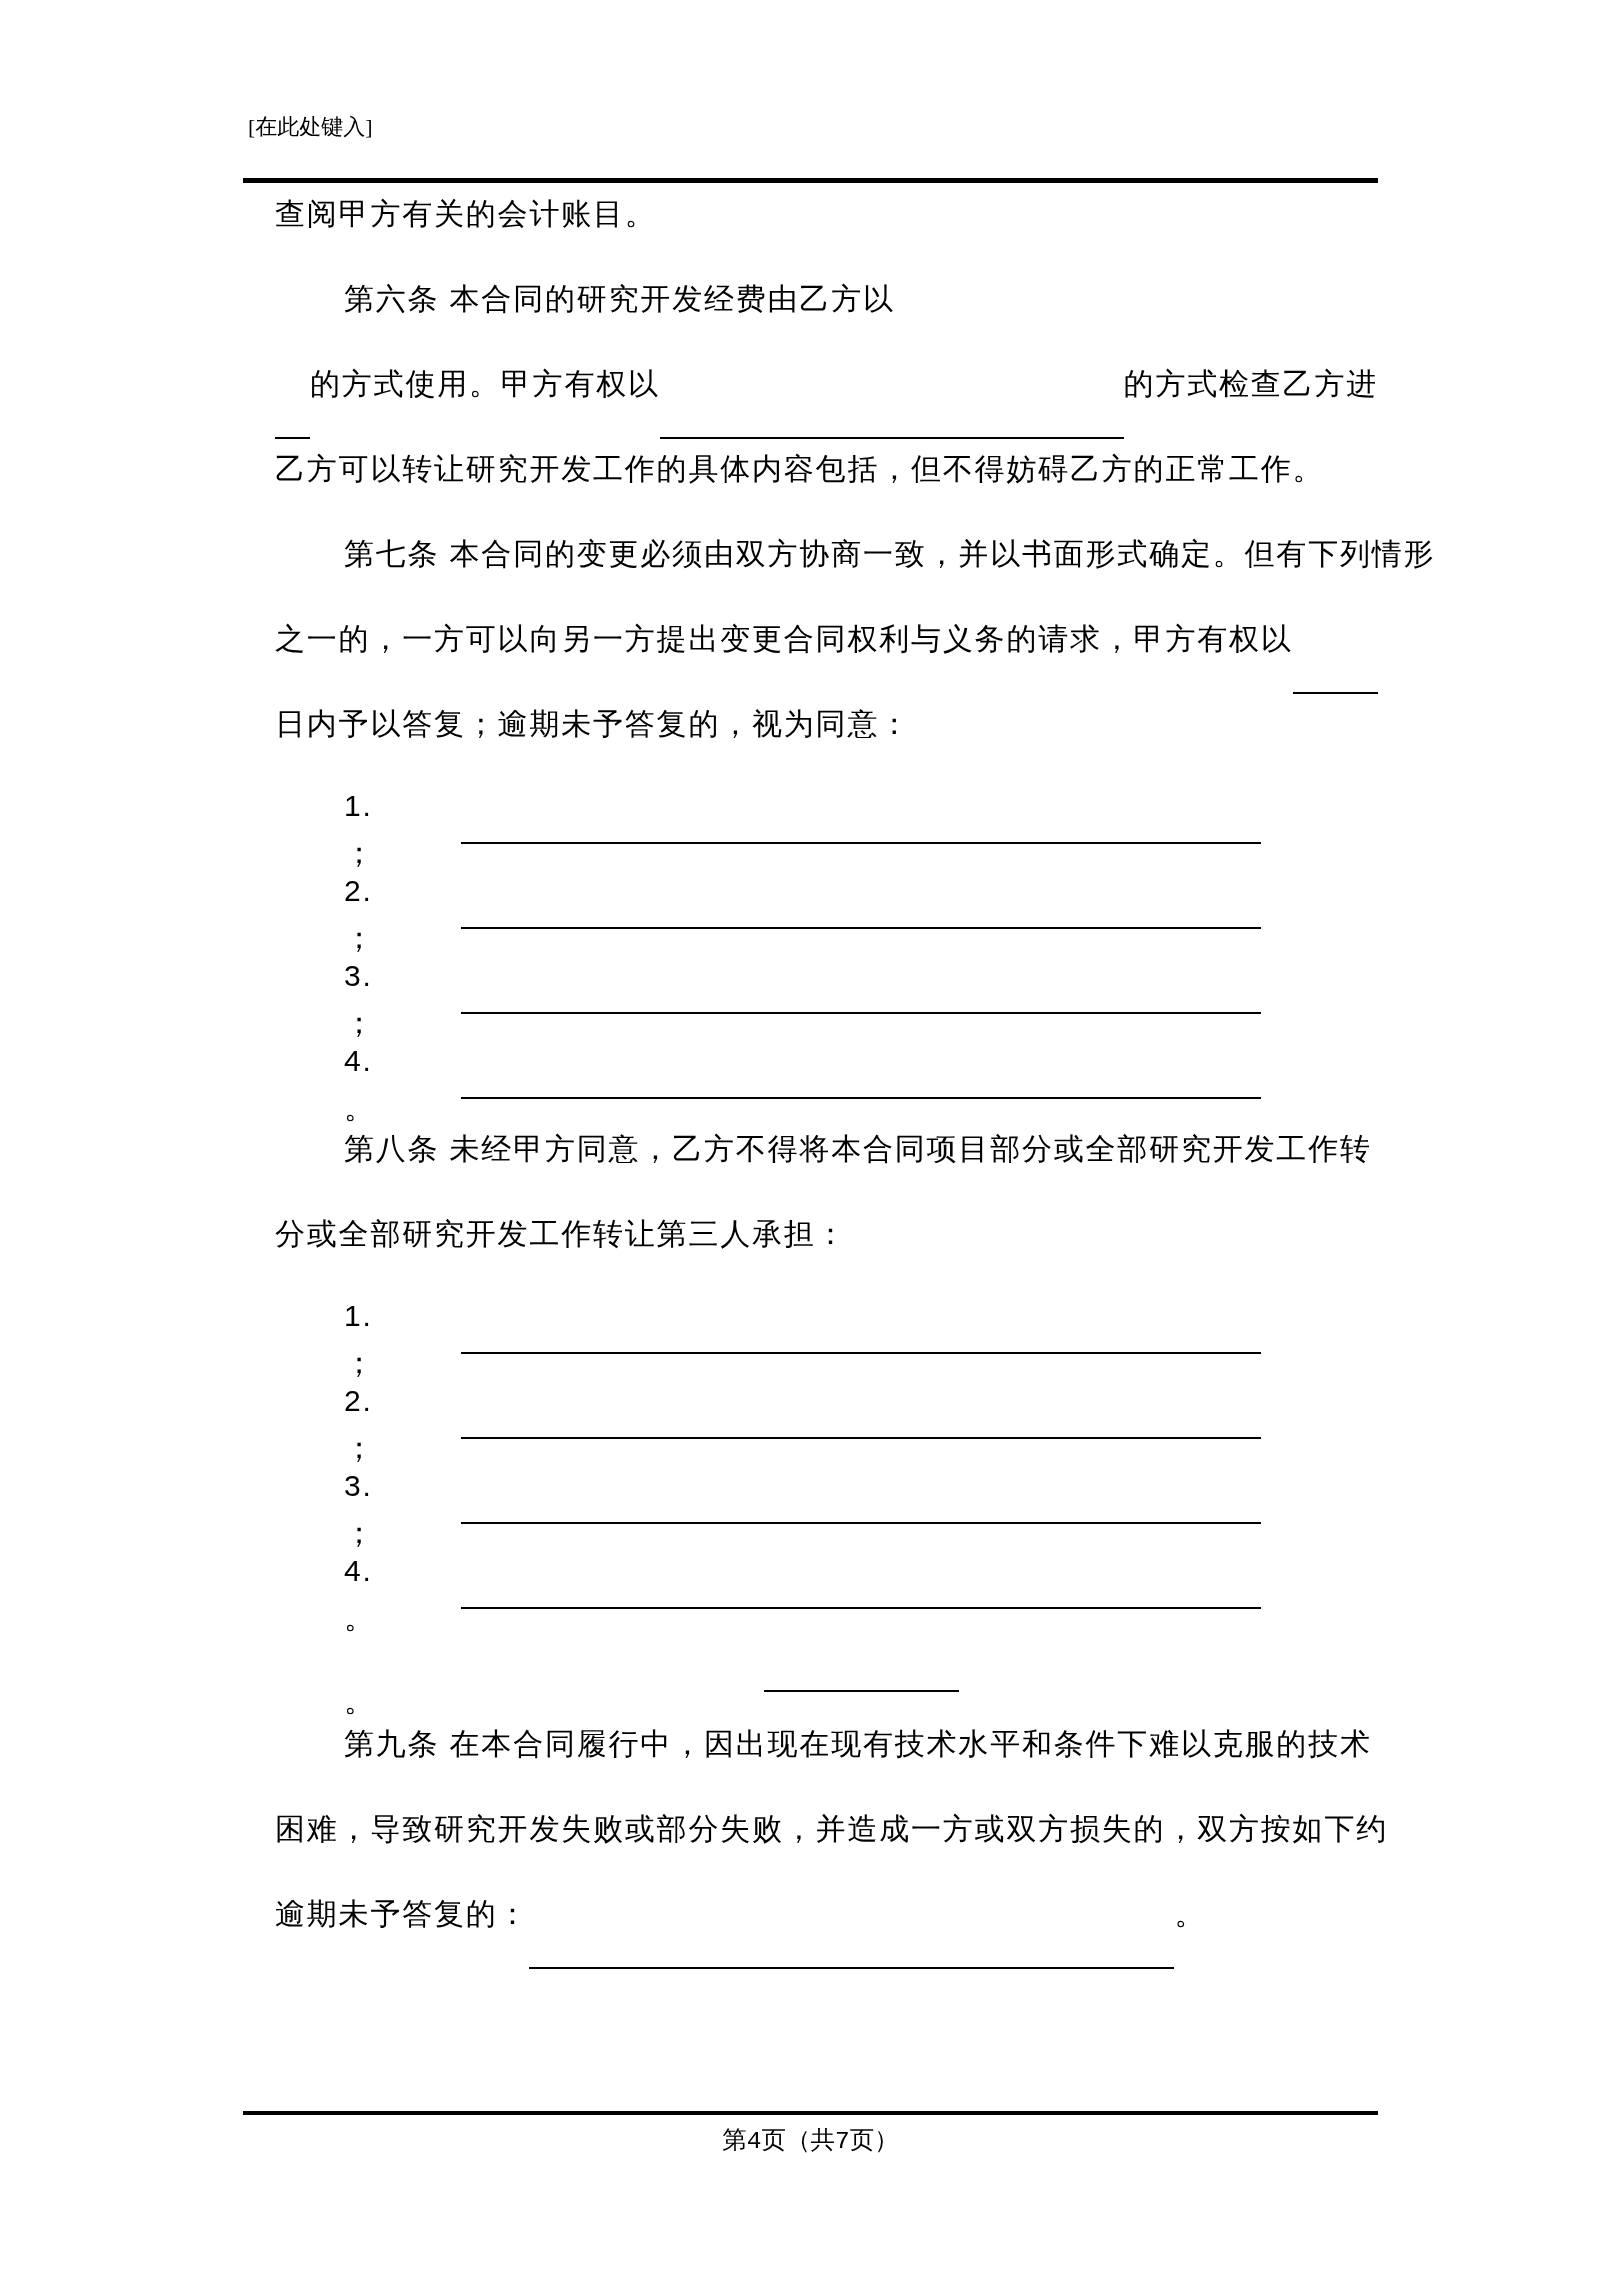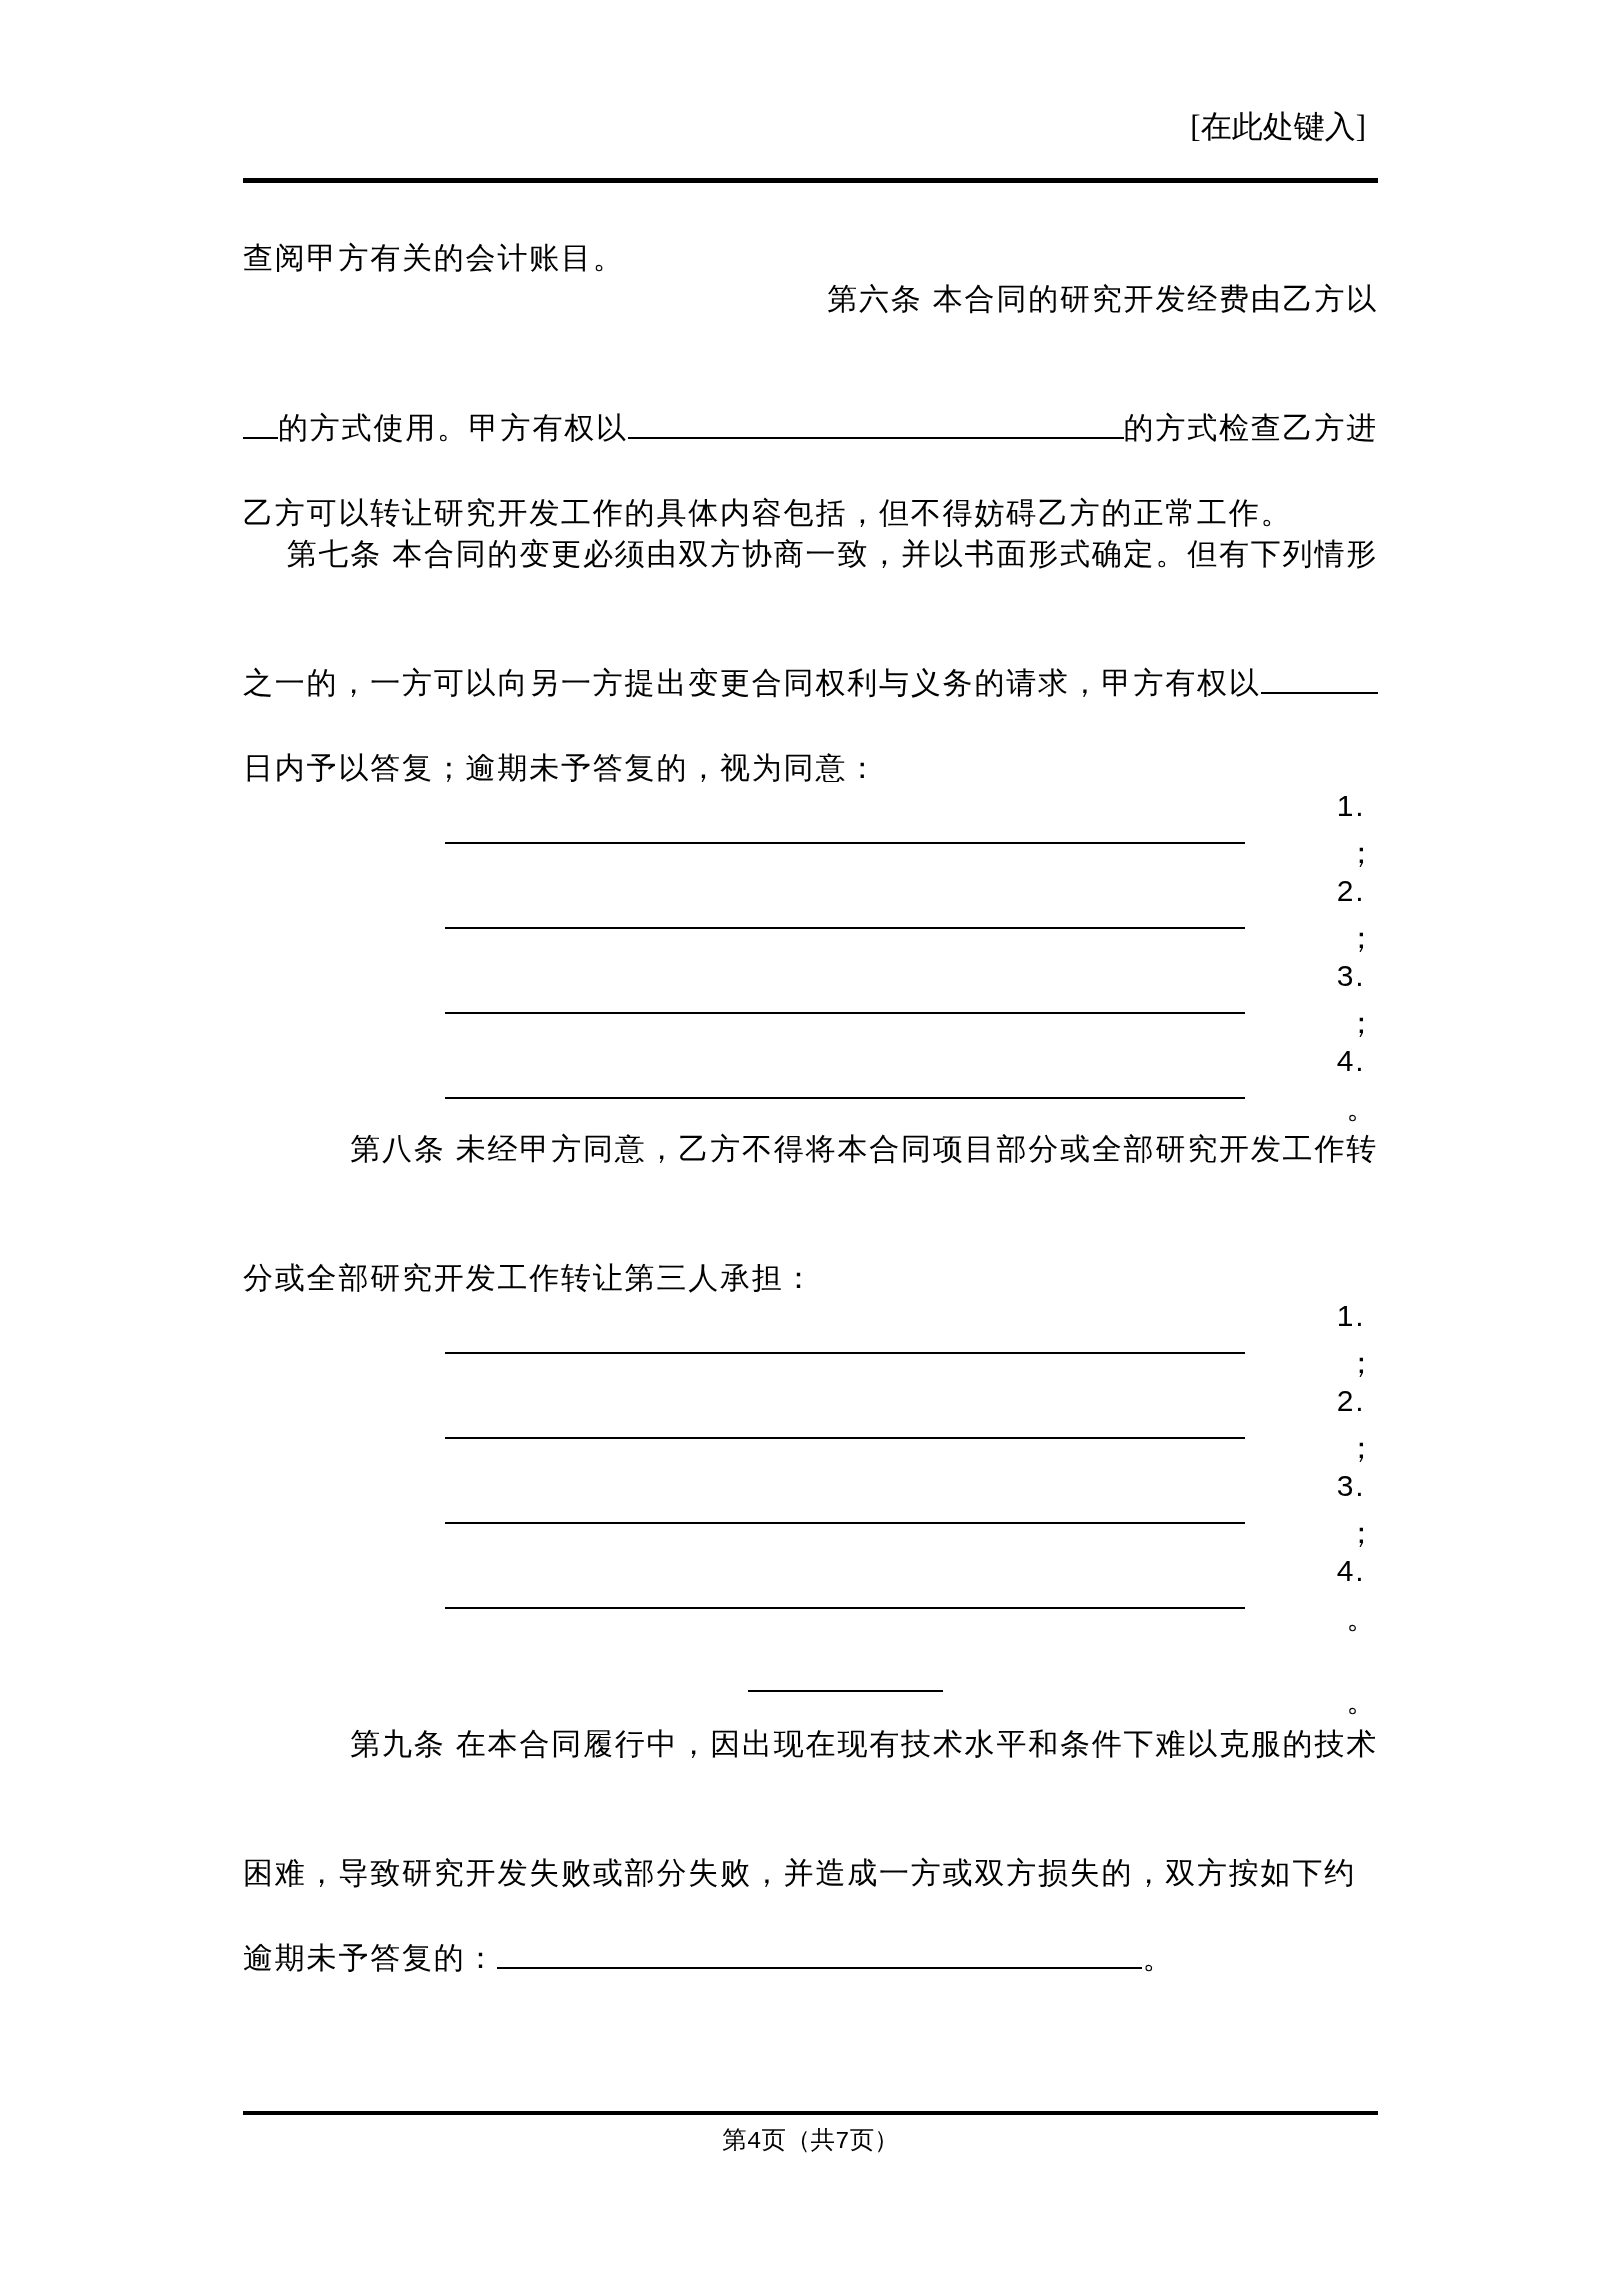--- a/index.html
+++ b/index.html
@@ -5,46 +5,47 @@
   html,body{margin:0;padding:0;background:#fff;}
   .page{
     position:relative;
     width:1623px;height:2294px;
     background:#ffffff;
     font-family:"Liberation Sans","DejaVu Sans",sans-serif;
     color:#000;
     overflow:hidden;
   }
   .header{
-    position:absolute;top:109px;left:231px;width:1135px;
-    text-align:right;
+    position:absolute;top:109px;left:248px;width:1135px;
+    text-align:left;
     font-family:"Liberation Serif","DejaVu Serif",serif;
-    font-size:31px;line-height:36px;color:#000;
+    font-size:22px;line-height:36px;color:#000;
   }
   .rule{
     position:absolute;left:243px;width:1135px;background:#000;
   }
   .rule-header{top:178px;height:4.5px;}
   .rule-footer{top:2111px;height:3.6px;}
   .footer{
     position:absolute;top:2127px;left:243px;width:1135px;
     text-align:center;
     font-family:Liberation Mono, monospace;
     font-size:24.5px;line-height:29px;color:#000;
   }
   .doc-body{
     position:absolute;top:194px;left:243px;width:1135px;
   }
   .line{
     height:85px;
     display:flex;
-    align-items:flex-end;
+    align-items:flex-start;
     font-size:30px;
     letter-spacing:1.8px;
     white-space:nowrap;
+    margin-left:32px;
   }
   .line.indent{padding-left:69px;flex-direction:column;}
   .t{display:inline-block;}
   .blank{
     display:inline-block;
     height:40px;
     align-self:center;
     margin-top:0;
     border-bottom:2.7px solid #000;
     transform:translateY(11px);

